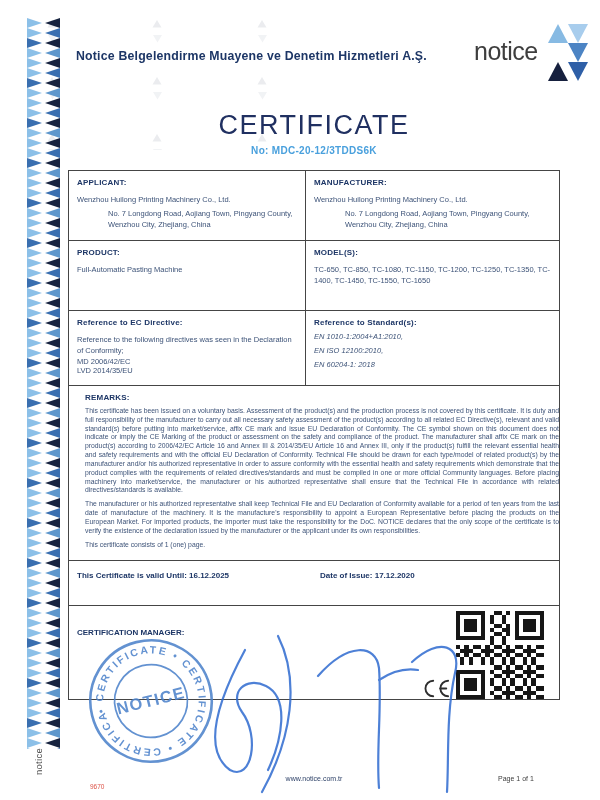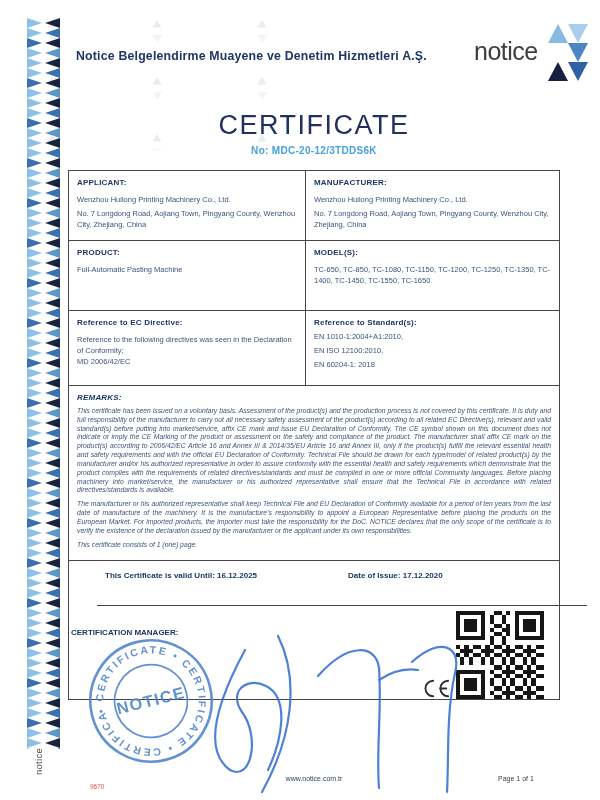--- a/index.html
+++ b/index.html
@@ -35,40 +35,40 @@
 
   .cert-table {
     position:absolute; left:68px; top:170px; width:492px; height:530px; z-index:2;
     border:1.5px solid #454545; background:transparent;
   }
   .row { position:absolute; left:0; width:100%; border-bottom:1.5px solid #454545; }
   .r1 { top:0;    height:70px; }
   .r2 { top:70px; height:70px; }
   .r3 { top:140px;height:75px; }
   .r4 { top:215px;height:175px; }
-  .r5 { top:390px;height:45px;margin-left:28px; }
+  .r5 { top:390px;height:45px; }
   .r6 { top:435px;height:91.5px; border-bottom:none; }
   .cell { position:absolute; top:0; height:100%; padding:7px 8px; }
   .cell.left  { left:0; width:237px; border-right:1.5px solid #454545; }
   .cell.right { left:237px; width:255px; }
-  .cell.full  { left:0; width:100%;font-style:italic; }
+  .cell.full  { left:8px; width:100%; }
 
   .lbl { font-size:8px; font-weight:bold; color:#1d3666; letter-spacing:.2px; }
   .val { font-size:7.5px; color:#3d5378; line-height:1.45; }
-  .mt6 { margin-top:8px; } .mt3 { margin-top:3px; }
-
-  .std-item { font-size:7.5px; color:#3d5378; margin-top:5px; }
+  .mt6 { margin-top:8px; } .mt3 { margin-top:3px;margin-left:31px; }
+
+  .std-item { font-size:7.5px; color:#3d5378; margin-top:5px;font-style:italic; }
   .dir-item { font-size:7.5px; color:#3d5378; }
 
   .remarks-p { font-size:6.8px; color:#3d5378; line-height:1.3; text-align:justify; margin-top:5px; }
 
   .valid-until { position:absolute; left:8px; top:10px; font-size:8px; font-weight:bold; color:#1d3666; }
   .date-issue  { position:absolute; left:251px; top:10px; font-size:8px; font-weight:bold; color:#1d3666; }
 
-  .cm-label { position:absolute; left:2px; top:22px; font-size:8px; font-weight:bold; color:#1d3666; }
+  .cm-label { position:absolute; left:8px; top:22px; font-size:8px; font-weight:bold; color:#1d3666; }
 
   .qr { position:absolute; left:456px; top:611px; width:88px; height:88px; z-index:3; }
   .ce { position:absolute; left:422px; top:678px; width:28px; height:21px; z-index:3; }
 
   .stamp {
     position:absolute; left:86px; top:636px; width:130px; height:130px; z-index:4;
     transform:rotate(-14deg); opacity:.88;
   }
   .signature { position:absolute; left:150px; top:618px; width:390px; height:180px; z-index:4; }
 
@@ -153,20 +153,21 @@
         <div class="lbl">MODEL(S):</div>
         <div class="val mt6">TC-650, TC-850, TC-1080, TC-1150, TC-1200, TC-1250, TC-1350, TC-1400, TC-1450, TC-1550, TC-1650</div>
       </div>
     </div>
 
     <div class="row r3">
       <div class="cell left">
         <div class="lbl">Reference to EC Directive:</div>
         <div class="val mt6">Reference to the following directives was seen in the Declaration of Conformity;</div>
         <div class="dir-item">MD 2006/42/EC</div>
+        <div class="dir-item">LVD 2014/35/EU</div>
       </div>
       <div class="cell right">
         <div class="lbl">Reference to Standard(s):</div>
         <div class="std-item mt6">EN 1010-1:2004+A1:2010,</div>
         <div class="std-item">EN ISO 12100:2010,</div>
         <div class="std-item">EN 60204-1: 2018</div>
       </div>
     </div>
 
     <div class="row r4">

